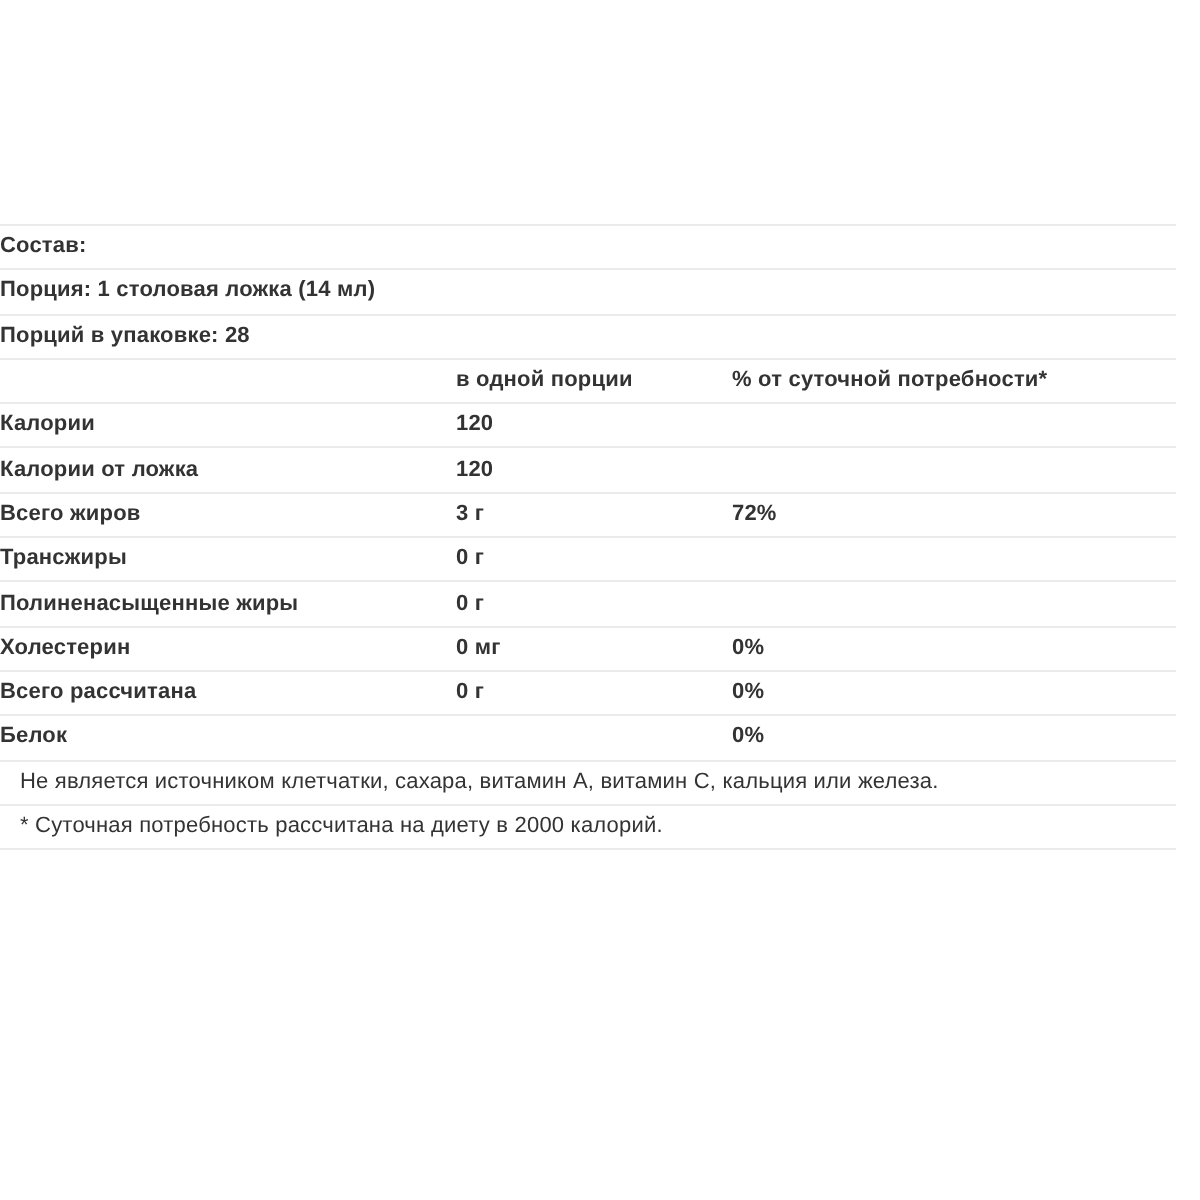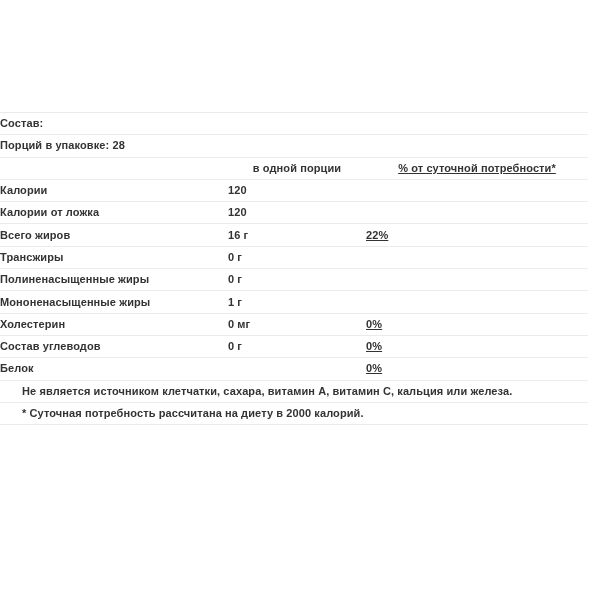--- a/index.html
+++ b/index.html
@@ -54,38 +54,37 @@
     line-height: 13px;
     color: #333333;
     font-weight: bold;
     letter-spacing: 0.1px;
     white-space: nowrap;
     overflow: hidden;
   }
 
   td.label   { padding-left: 11px; }
   td.amount  { padding-left: 0px; }
-  td.dv      { padding-left: 0px; text-decoration: underline; }
+  td.dv      { padding-left: 0px; }
 
   
   td.meta {
     padding-left: 11px;
   }
 
   
   tr.colheads td {
     color: #333333;
     font-weight: bold;
-    text-align: center;
   }
 
   
   tr.note td {
-    font-weight: bold;
-    padding-left: 22px;
+    font-weight: normal;
+    padding-left: 10px;
     height: 21.3px;
     margin-left: 16px;
   }
 
   tr.last-note {
     border-bottom: 1px solid #ebebeb;
   }
 </style>
 </head>
 <body>
@@ -98,20 +97,23 @@
         <col class="c-label">
         <col class="c-amount">
         <col class="c-dv">
       </colgroup>
       <tbody>
 
         <tr>
           <td class="meta" colspan="3">Состав:</td>
         </tr>
 
+        <tr>
+          <td class="meta" colspan="3">Порция: 1 столовая ложка (14 мл)</td>
+        </tr>
 
         <tr>
           <td class="meta" colspan="3">Порций в упаковке: 28</td>
         </tr>
 
         <tr class="colheads">
           <td class="label"></td>
           <td class="amount">в одной порции</td>
           <td class="dv">% от суточной потребности*</td>
         </tr>
@@ -123,52 +125,47 @@
         </tr>
 
         <tr>
           <td class="label">Калории от ложка</td>
           <td class="amount">120</td>
           <td class="dv"></td>
         </tr>
 
         <tr>
           <td class="label">Всего жиров</td>
-          <td class="amount">16 г</td>
-          <td class="dv">22%</td>
+          <td class="amount">3 г</td>
+          <td class="dv">72%</td>
         </tr>
 
 
         <tr>
           <td class="label">Трансжиры</td>
           <td class="amount">0 г</td>
           <td class="dv"></td>
         </tr>
 
         <tr>
           <td class="label">Полиненасыщенные жиры</td>
           <td class="amount">0 г</td>
           <td class="dv"></td>
         </tr>
 
-        <tr>
-          <td class="label">Мононенасыщенные жиры</td>
-          <td class="amount">1 г</td>
-          <td class="dv"></td>
-        </tr>
 
         <tr>
           <td class="label">Холестерин</td>
           <td class="amount">0 мг</td>
           <td class="dv">0%</td>
         </tr>
 
 
         <tr>
-          <td class="label">Состав углеводов</td>
+          <td class="label">Всего рассчитана</td>
           <td class="amount">0 г</td>
           <td class="dv">0%</td>
         </tr>
 
         <tr>
           <td class="label">Белок</td>
           <td class="amount"></td>
           <td class="dv">0%</td>
         </tr>
 

